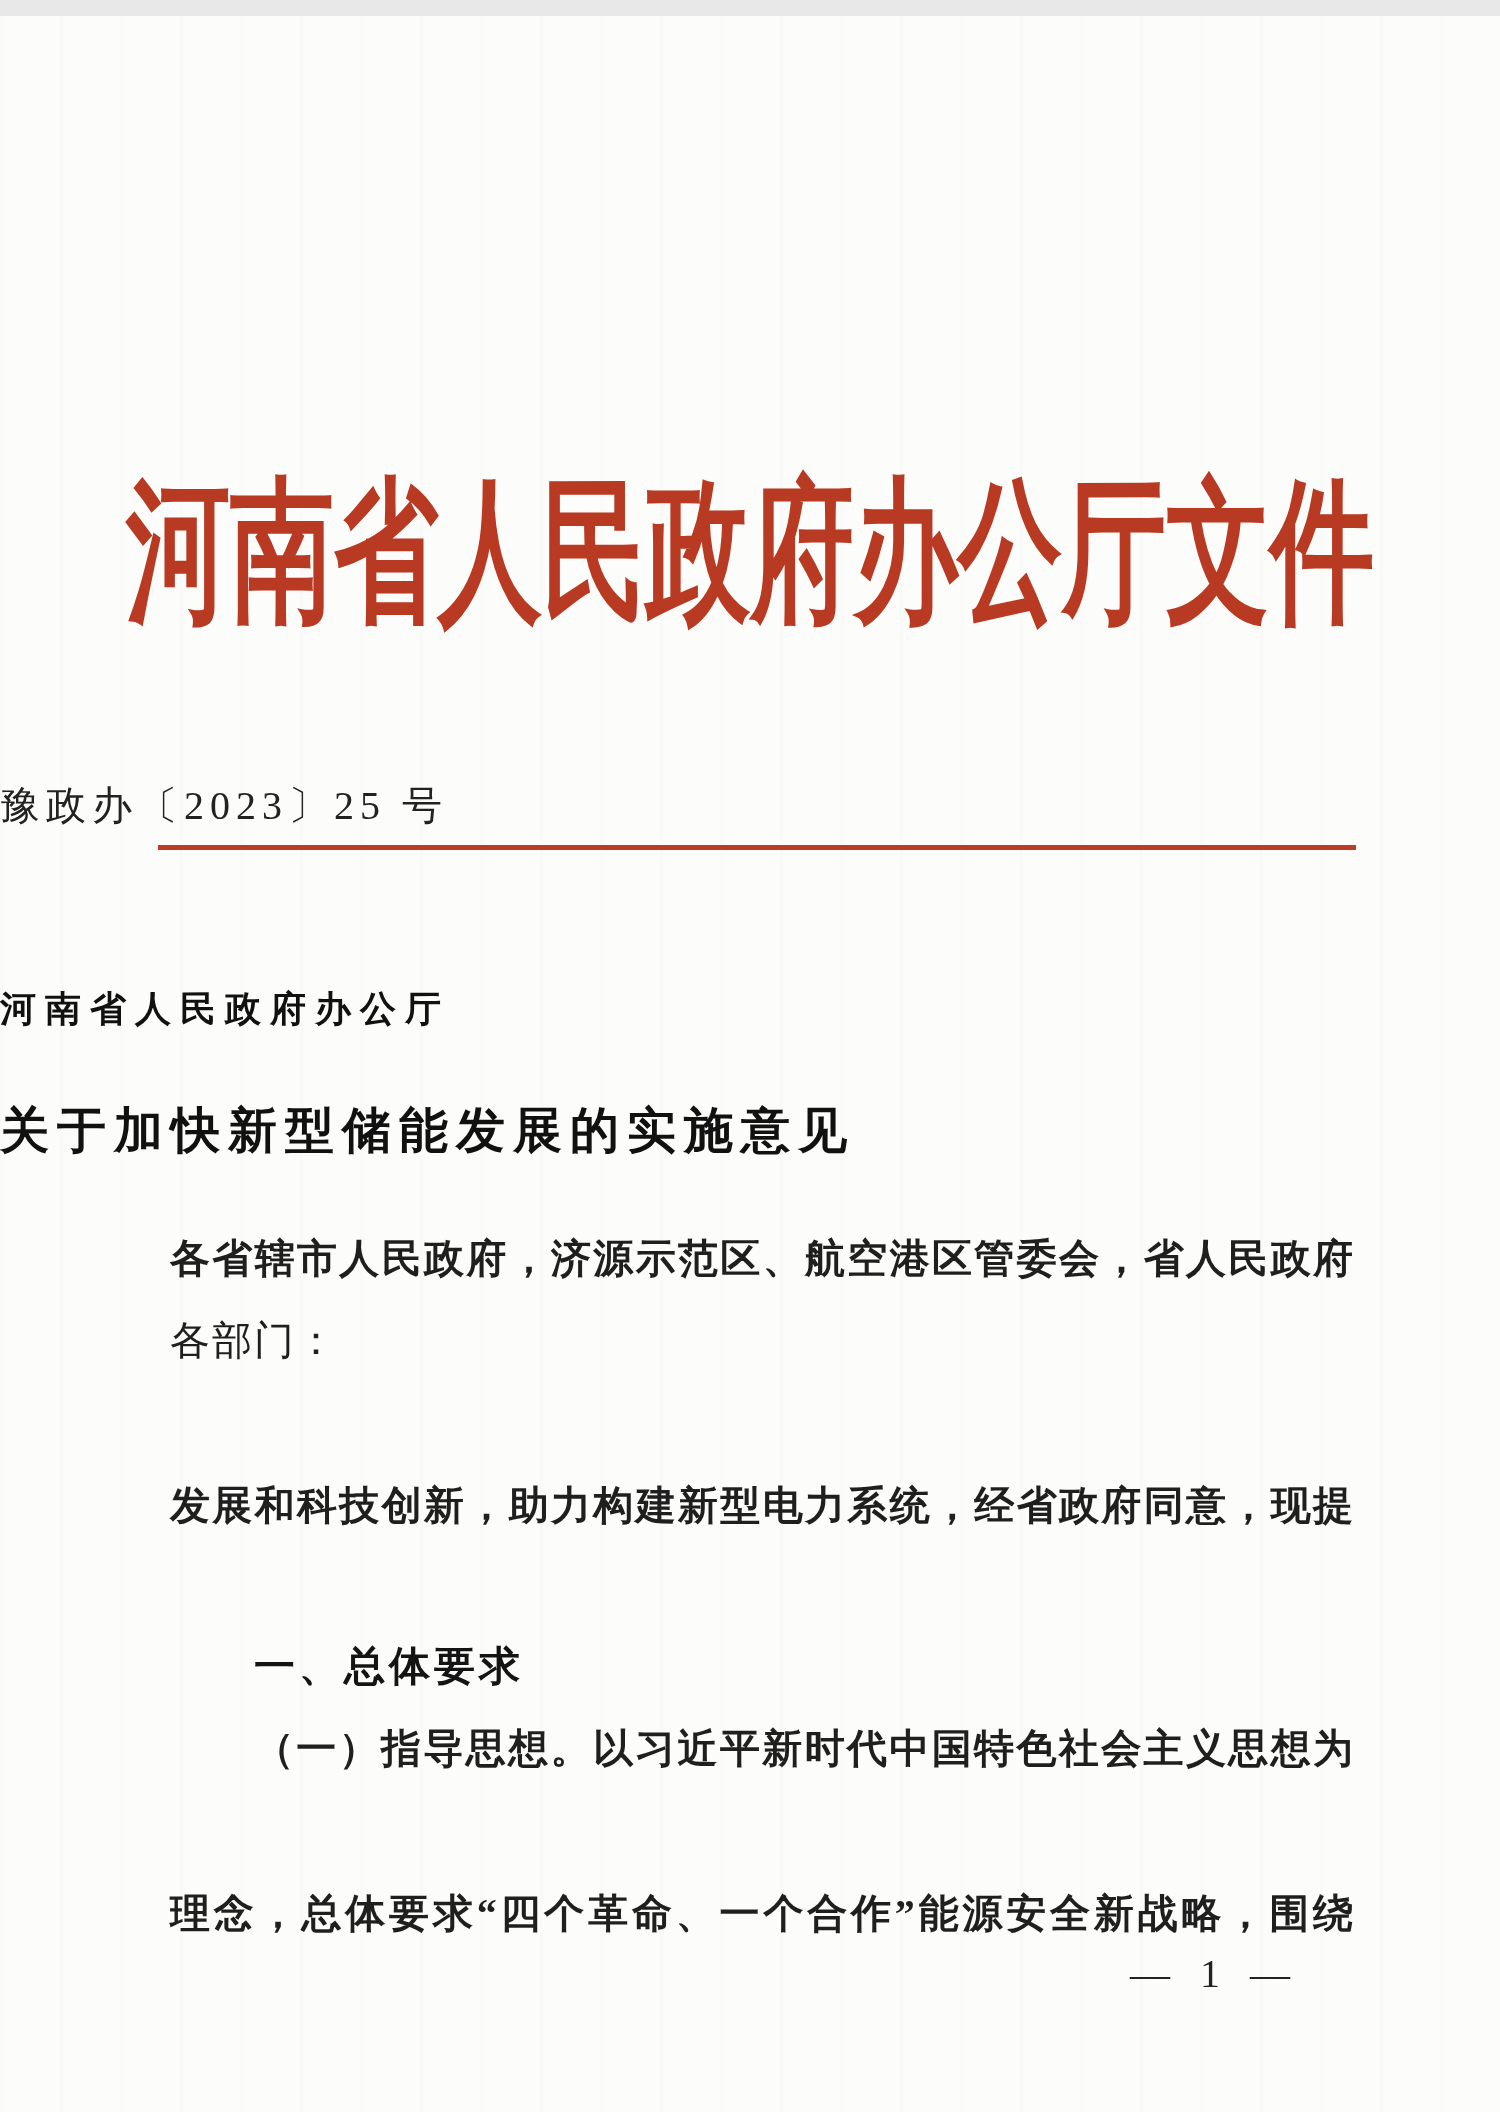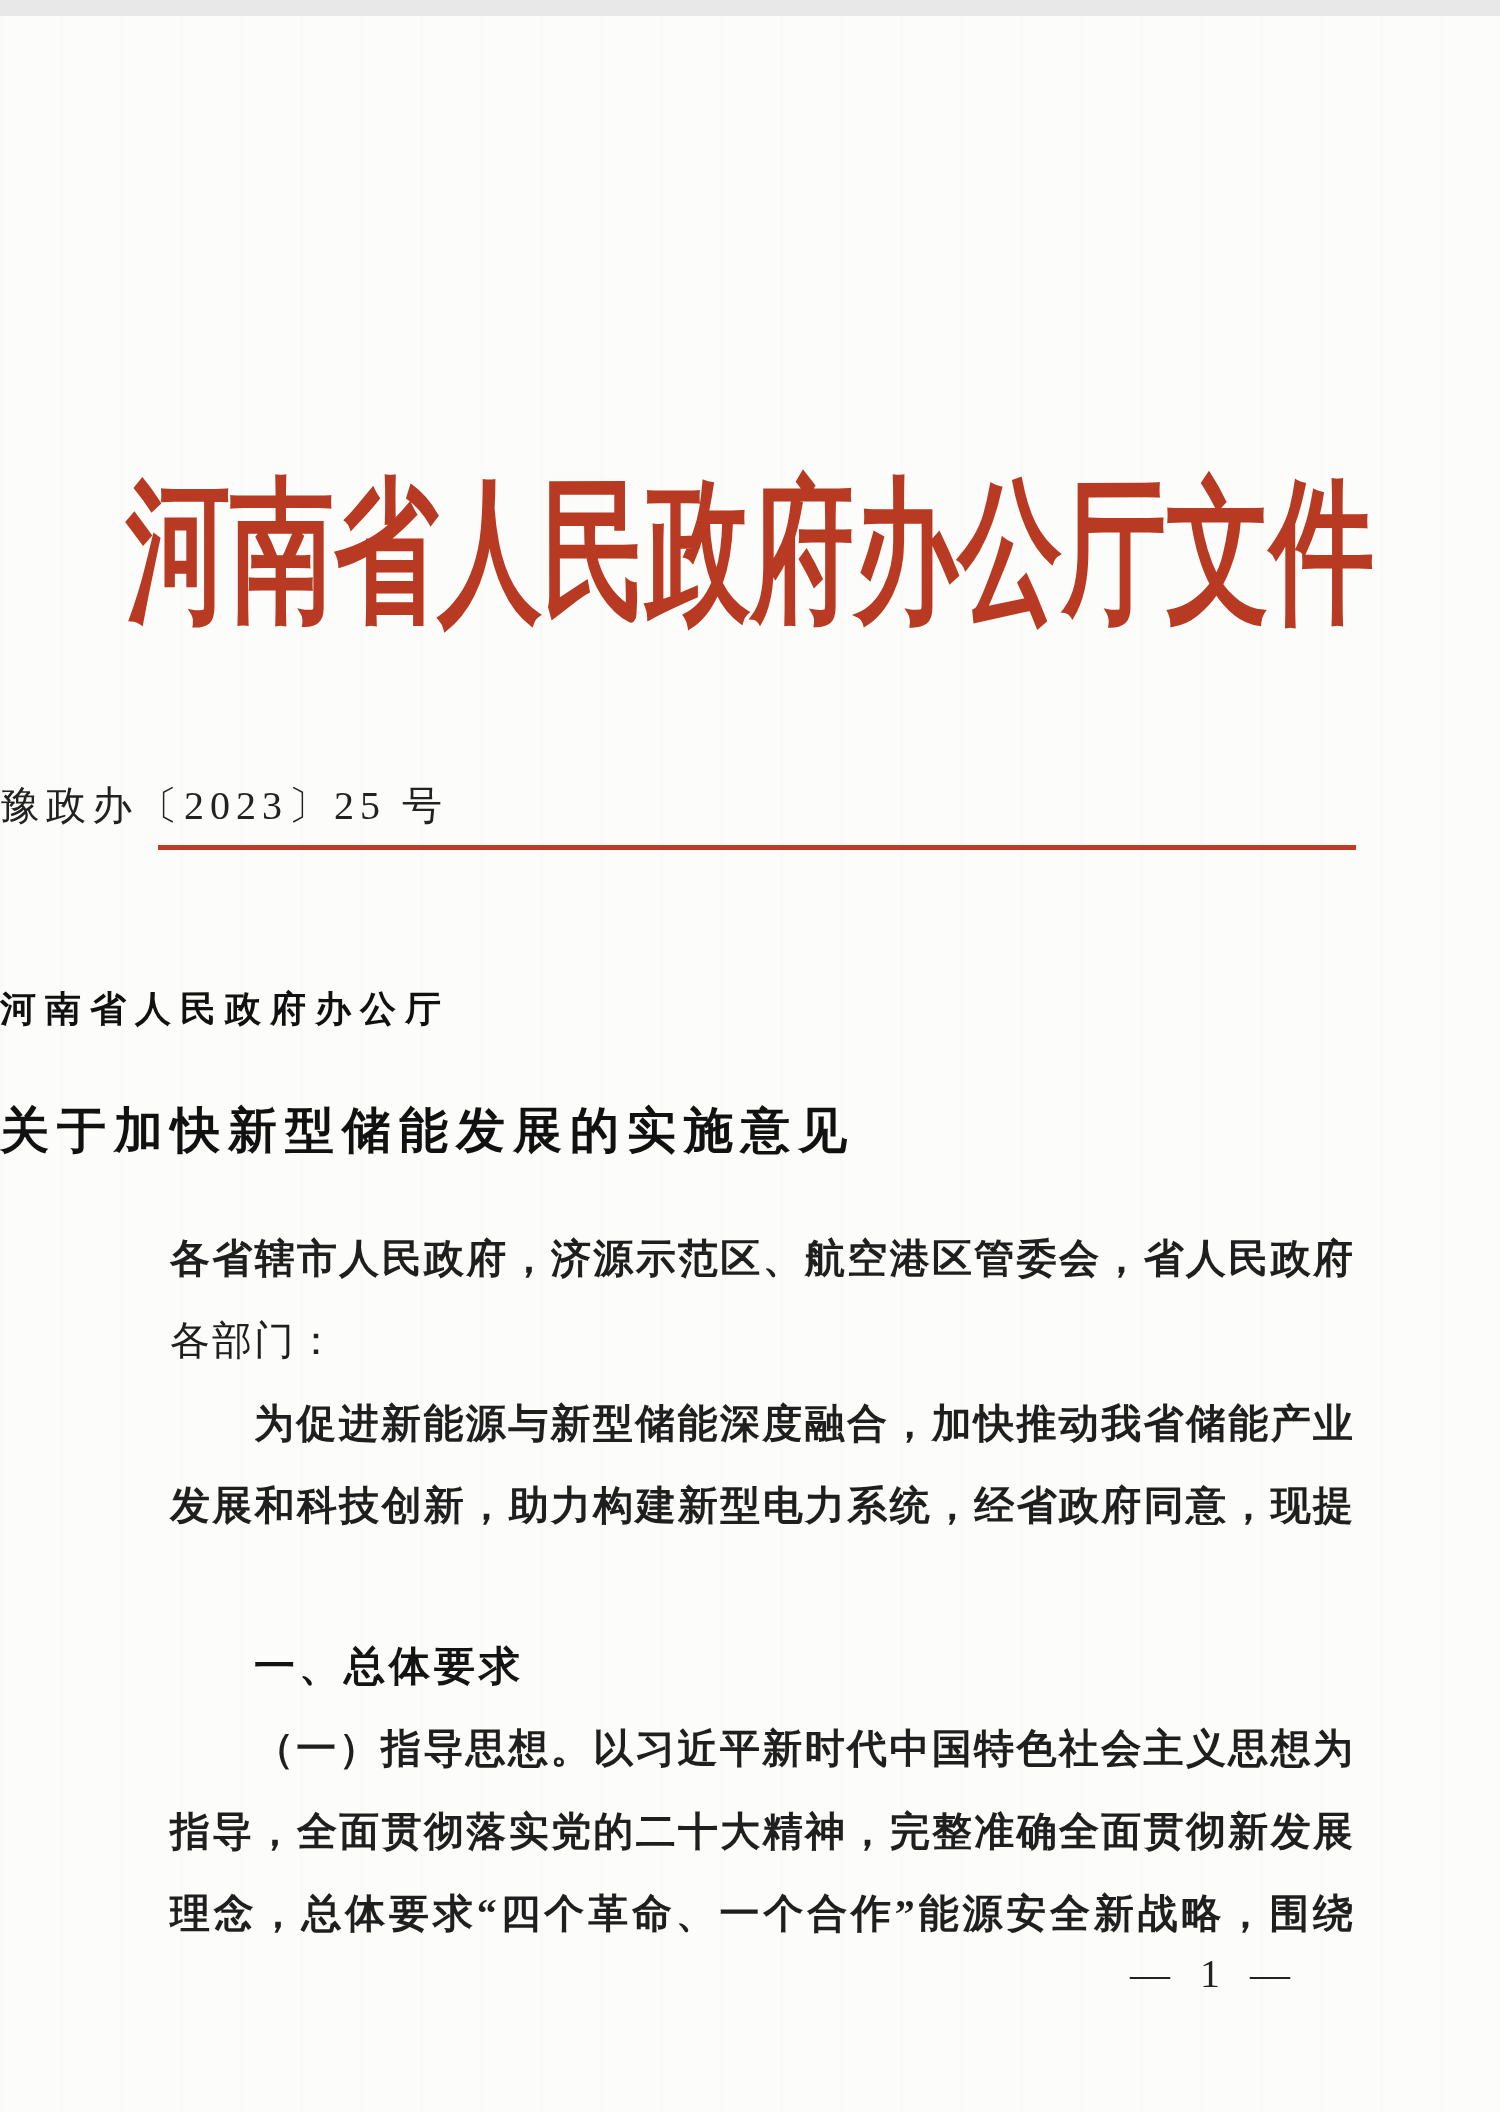--- a/index.html
+++ b/index.html
@@ -159,28 +159,26 @@
   <div class="red-rule"></div>
 
   <div class="doc-title-1">河南省人民政府办公厅</div>
 
   <div class="doc-title-2">关于加快新型储能发展的实施意见</div>
 
   <div class="body-line bl-1 just">各省辖市人民政府，济源示范区、航空港区管委会，省人民政府</div>
 
   <div class="body-line bl-2">各部门：</div>
 
-  <div class="body-line bl-3 just indent2">为促进新能源与新型储能深度融合，加快推动我省储能产业</div>
 
   <div class="body-line bl-4 just">发展和科技创新，助力构建新型电力系统，经省政府同意，现提</div>
 
 
   <div class="body-line bl-6 sec-heading indent2">一、总体要求</div>
 
   <div class="body-line bl-7 just indent2">（一）指导思想。以习近平新时代中国特色社会主义思想为</div>
 
-  <div class="body-line bl-8 just">指导，全面贯彻落实党的二十大精神，完整准确全面贯彻新发展</div>
 
   <div class="body-line bl-9 just">理念，总体要求“四个革命、一个合作”能源安全新战略，围绕</div>
 
   <div class="page-number">— 1 —</div>
 
 </div>
 
 </body></html>

